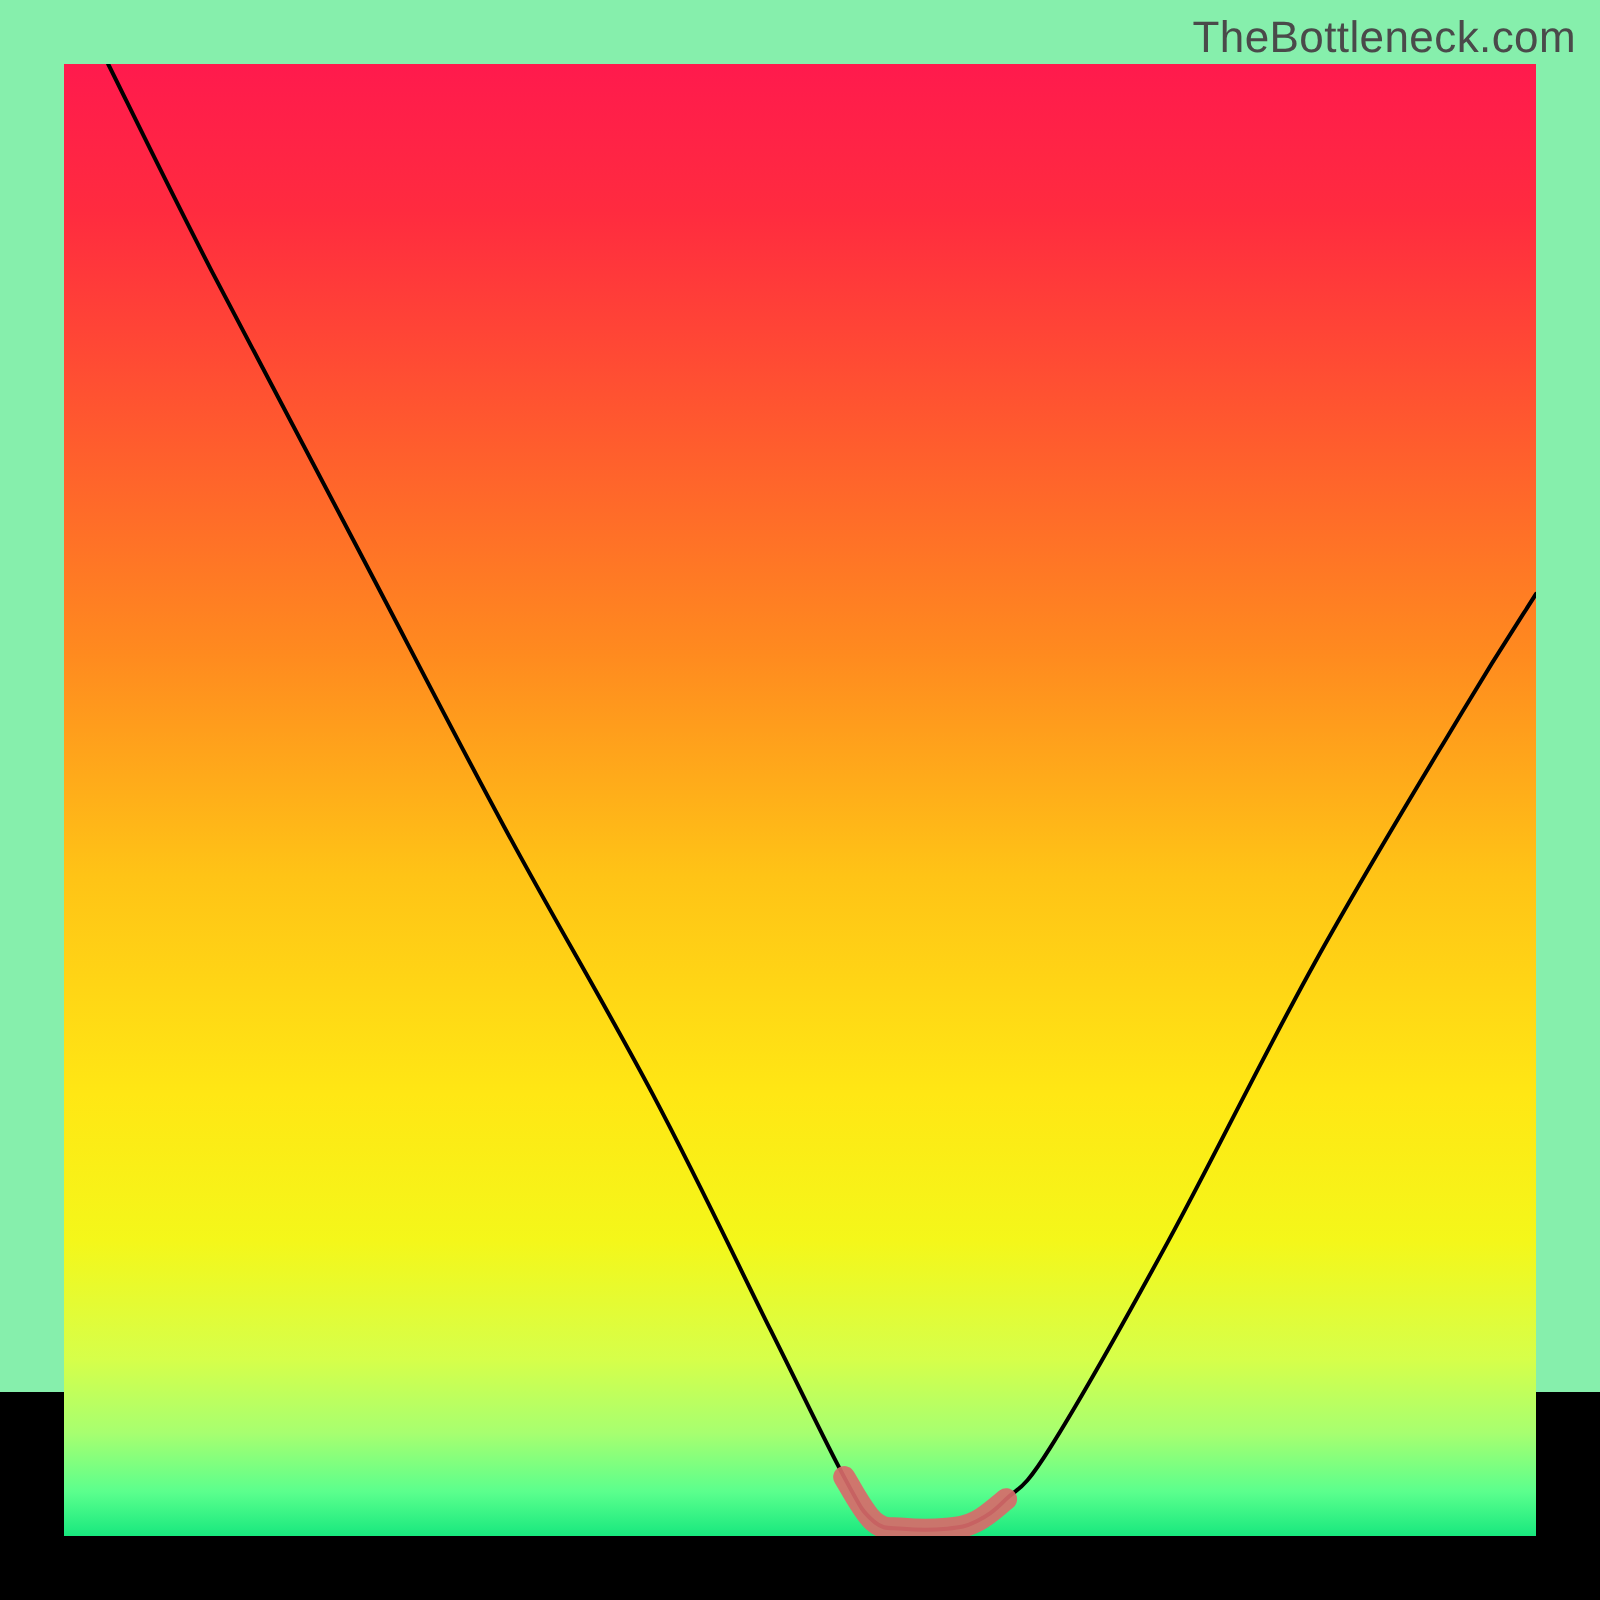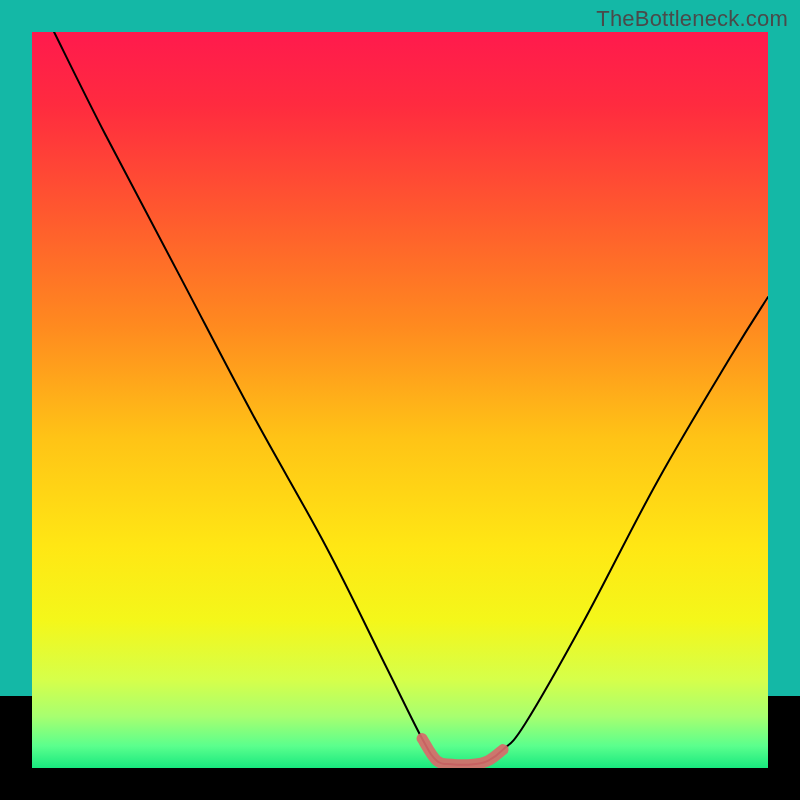--- a/index.html
+++ b/index.html
@@ -8,21 +8,21 @@
     width: 800px;
     height: 800px;
     background: #000;
     overflow: hidden;
     font-family: Arial, Helvetica, sans-serif;
   }
   .frame {
     position: relative;
     width: 800px;
     height: 696px;
-    background: #14b8a6;
+    background: #86efac;
   }
   .plot-area {
     position: absolute;
     left: 32px;
     top: 32px;
     width: 736px;
     height: 736px;
     overflow: hidden;
   }
   .watermark {

